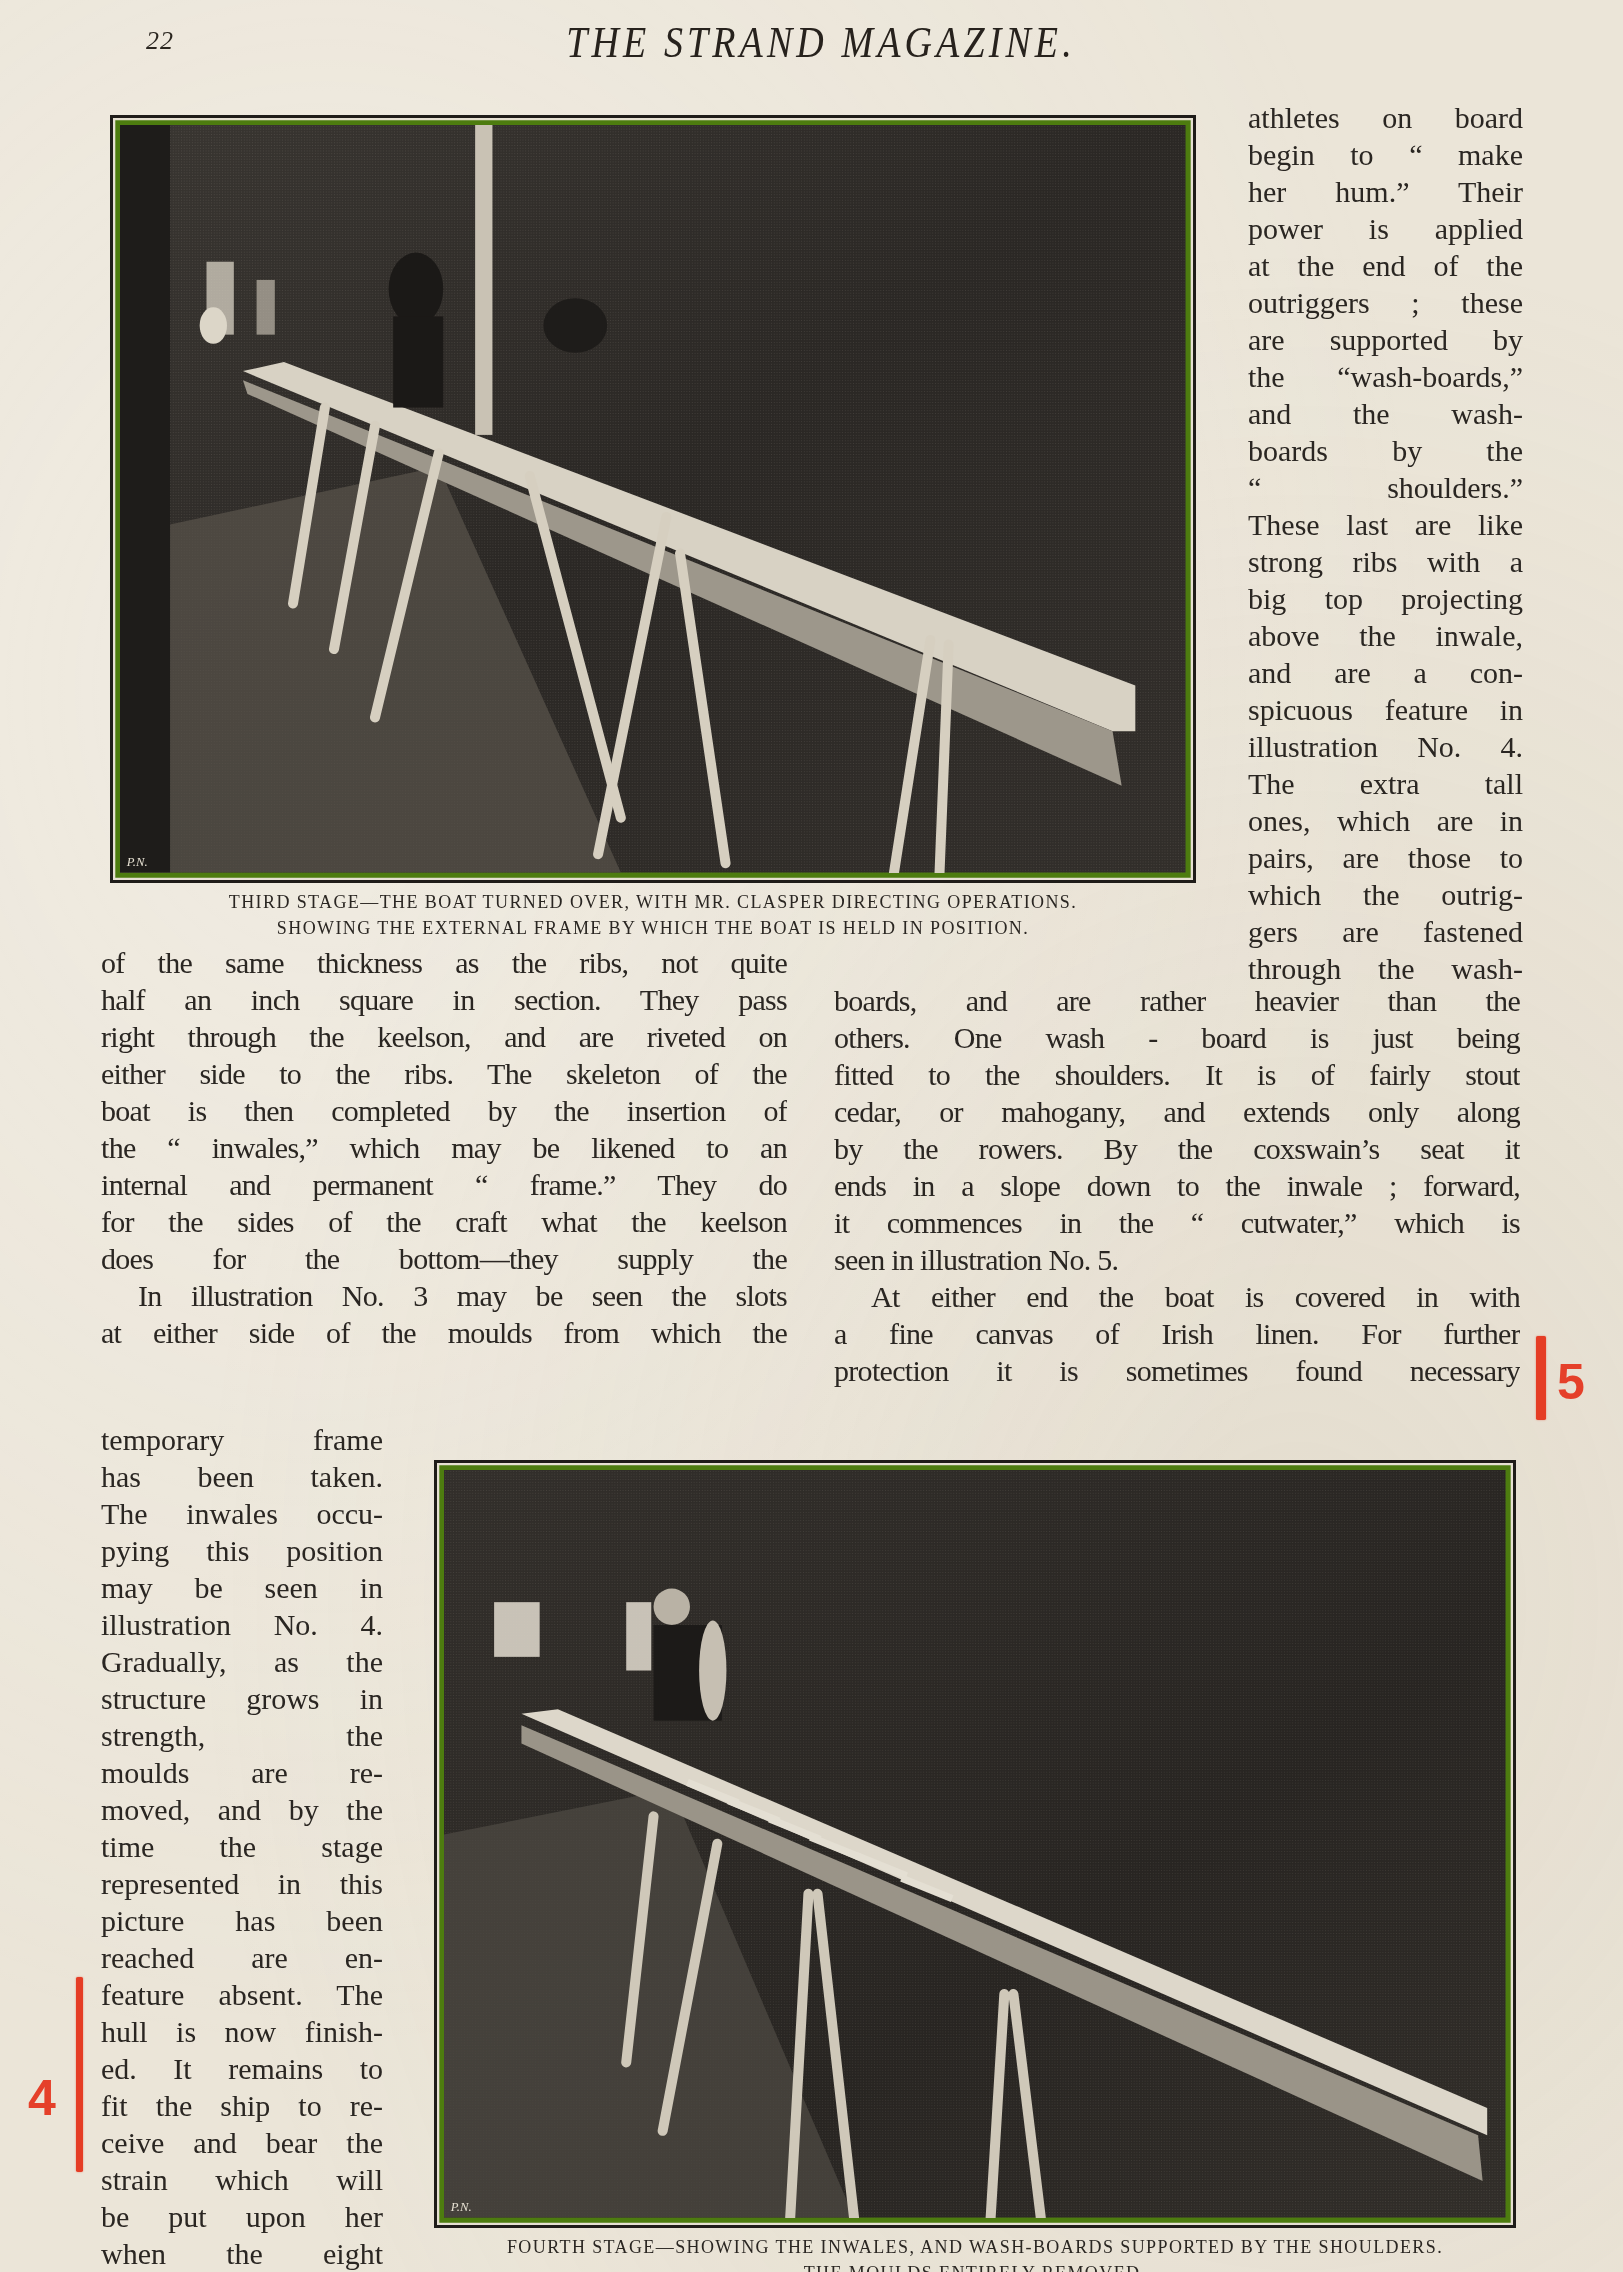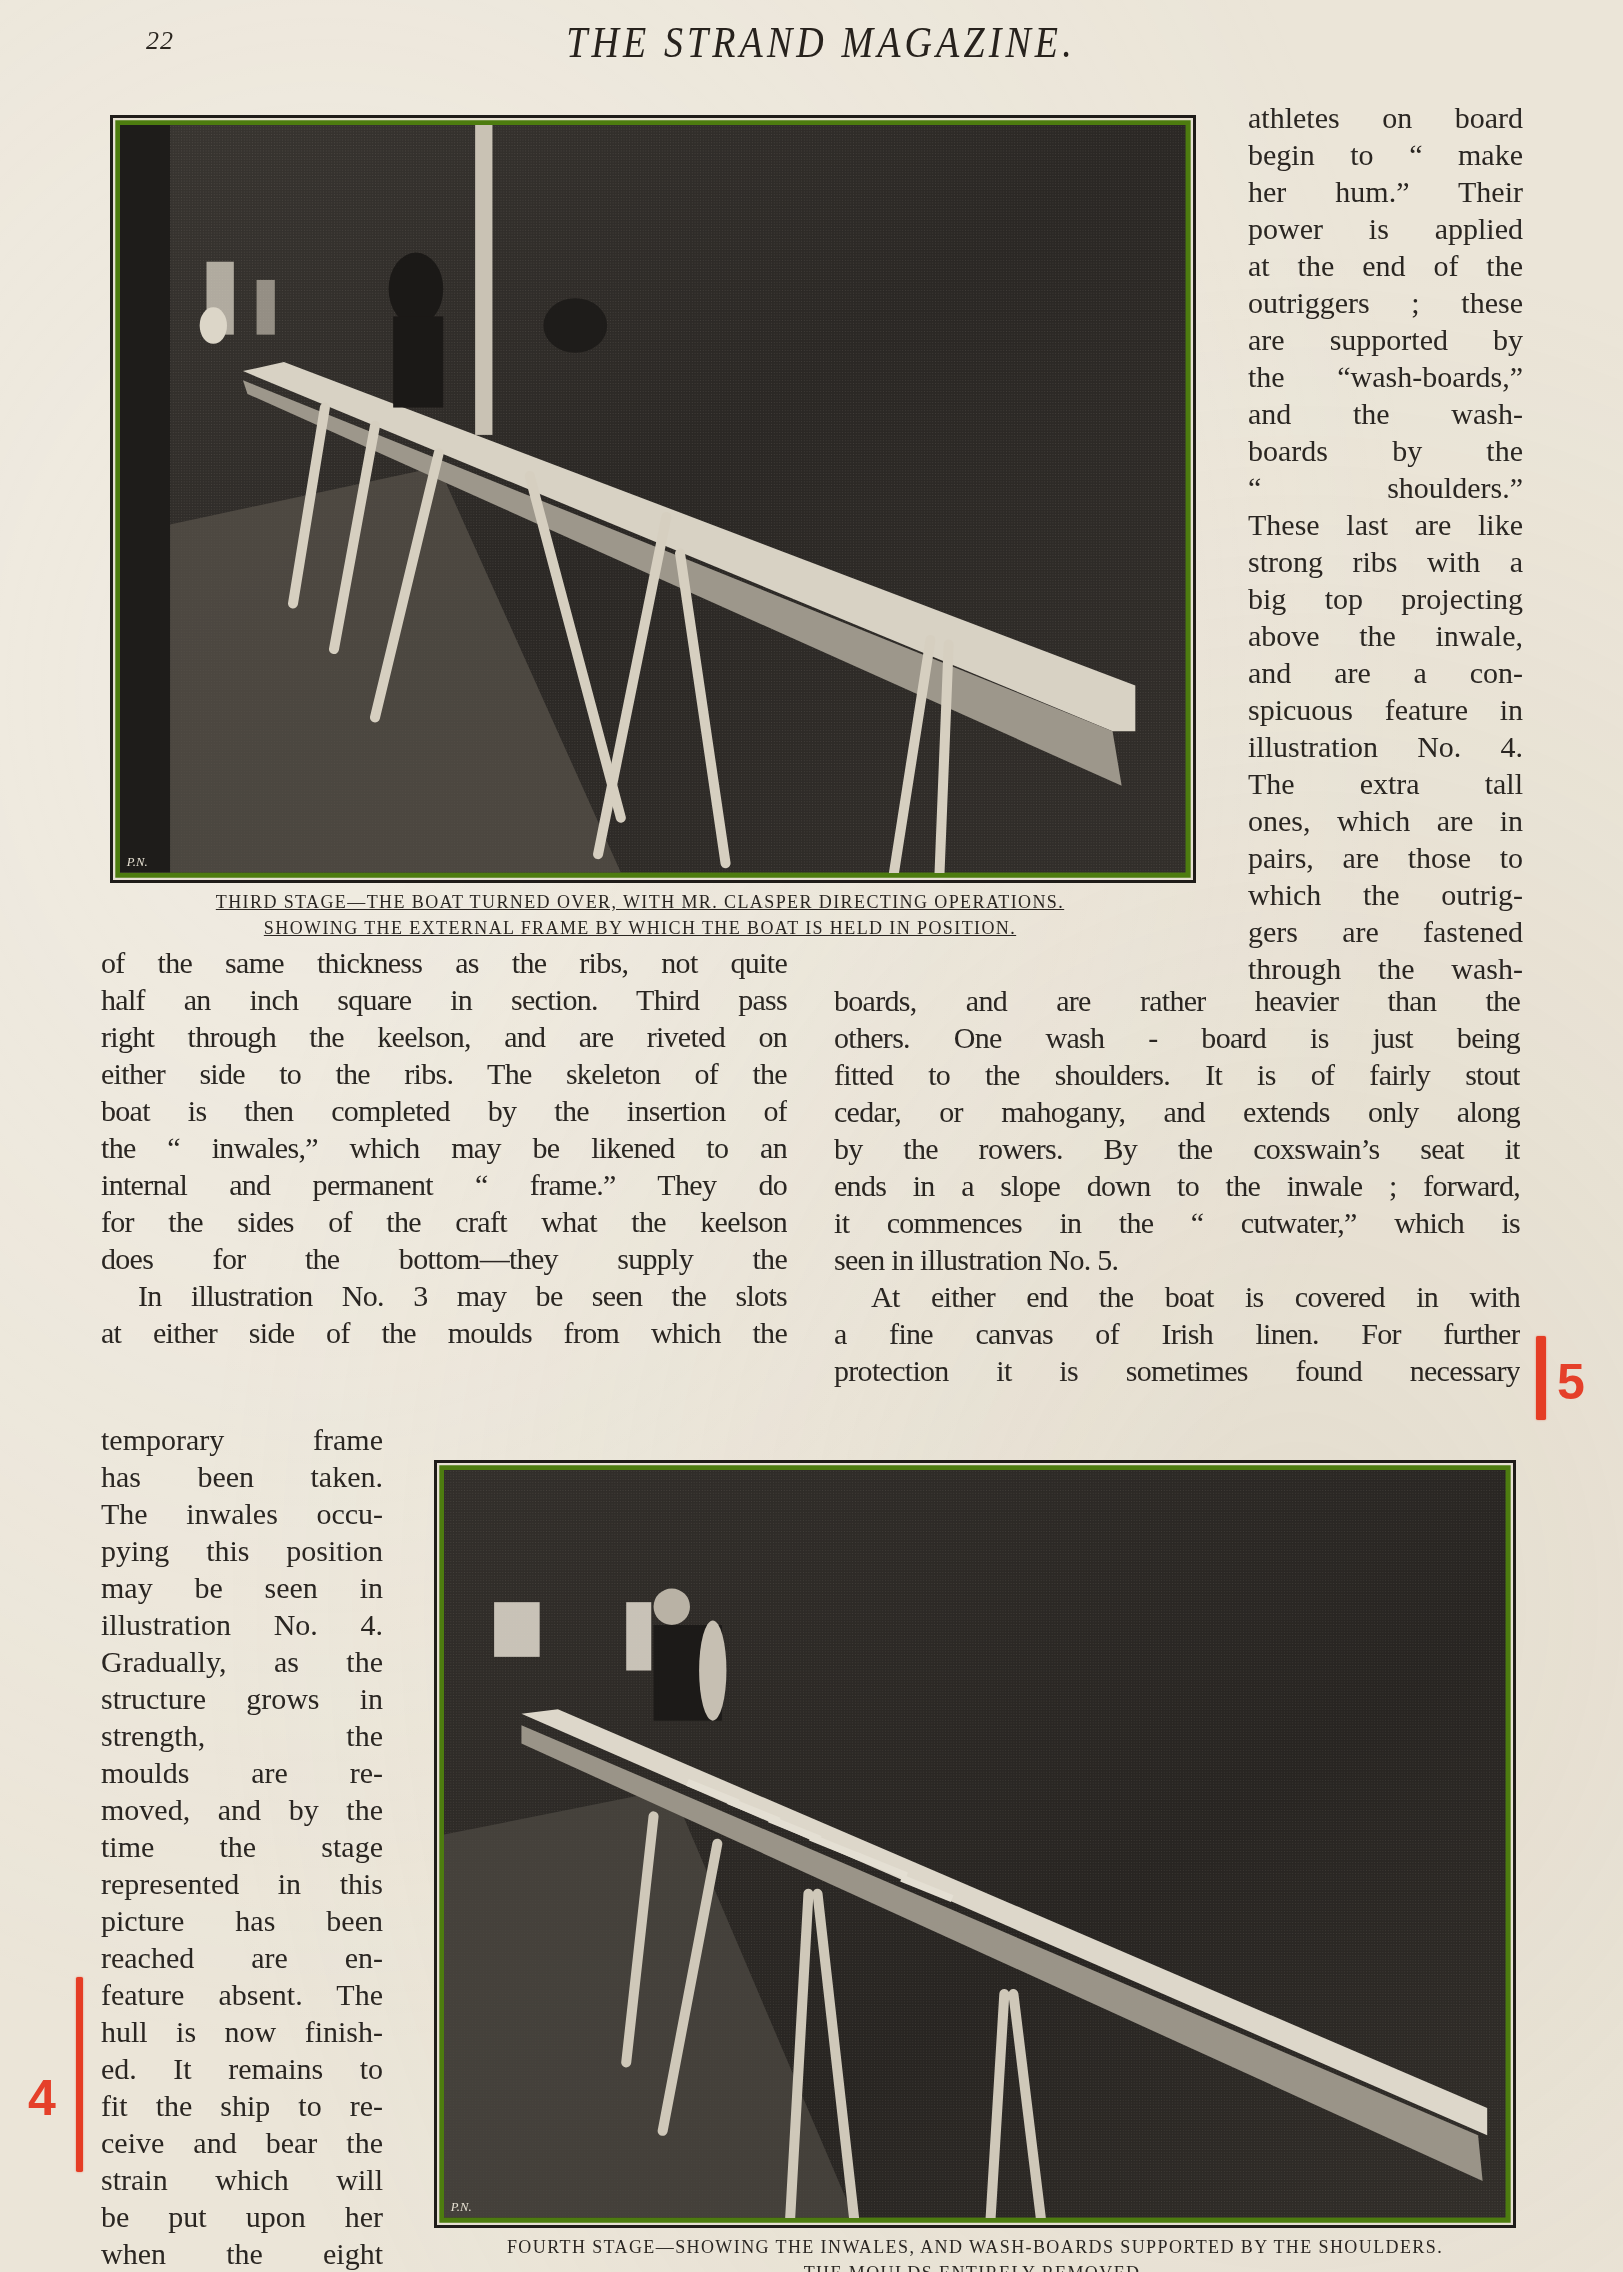--- a/index.html
+++ b/index.html
@@ -98,21 +98,21 @@
       </g>
 
       <ellipse cx="650" cy="360" rx="60" ry="80" fill="#1b1917"></ellipse>
       <rect x="600" y="420" width="110" height="200" fill="#1b1917"></rect>
       <ellipse cx="205" cy="440" rx="30" ry="40" fill="#dcd6c8"></ellipse>
       <ellipse cx="1000" cy="440" rx="70" ry="60" fill="#1e1c1a"></ellipse>
     </svg>
     <div class="abs" style="left:6.4px; bottom:2.7px; font-size:12.7px; color:#e6e0d2; font-style:italic;">P.N.</div>
   </div>
 </div>
-<div class="abs caption" style="left:97px; width:1086px; top:890px;text-decoration:underline;">
+<div class="abs caption" style="left:110px; width:1086px; top:890px;">
   <div>Third Stage—The boat turned over, with Mr. Clasper directing operations.</div>
   <div>Showing the external frame by which the boat is held in position.</div>
 </div>
 
 <div class="abs col col-right" style="left:1248px; top:99px; width:275px;">
   <span class="line">athletes on board</span>
   <span class="line">begin to “ make</span>
   <span class="line">her hum.”  Their</span>
   <span class="line">power is applied</span>
   <span class="line">at the end of the</span>
@@ -132,21 +132,21 @@
   <span class="line">The extra tall</span>
   <span class="line">ones, which are in</span>
   <span class="line">pairs, are those to</span>
   <span class="line">which the outrig-</span>
   <span class="line">gers are fastened</span>
   <span class="line">through the wash-</span>
 </div>
 
 <div class="abs col col-mid" style="left:101px; top:944px; width:686px;">
   <span class="line">of the same thickness as the ribs, not quite</span>
-  <span class="line">half an inch square in section.  Third pass</span>
+  <span class="line">half an inch square in section.  They pass</span>
   <span class="line">right through the keelson, and are riveted on</span>
   <span class="line">either side to the ribs.  The skeleton of the</span>
   <span class="line">boat is then completed by the insertion of</span>
   <span class="line">the “ inwales,” which may be likened to an</span>
   <span class="line">internal and permanent “ frame.”  They do</span>
   <span class="line">for the sides of the craft what the keelson</span>
   <span class="line">does for the bottom—they supply the</span>
   <span class="line indent">In illustration No. 3 may be seen the slots</span>
   <span class="line">at either side of the moulds from which the</span>
 </div>

